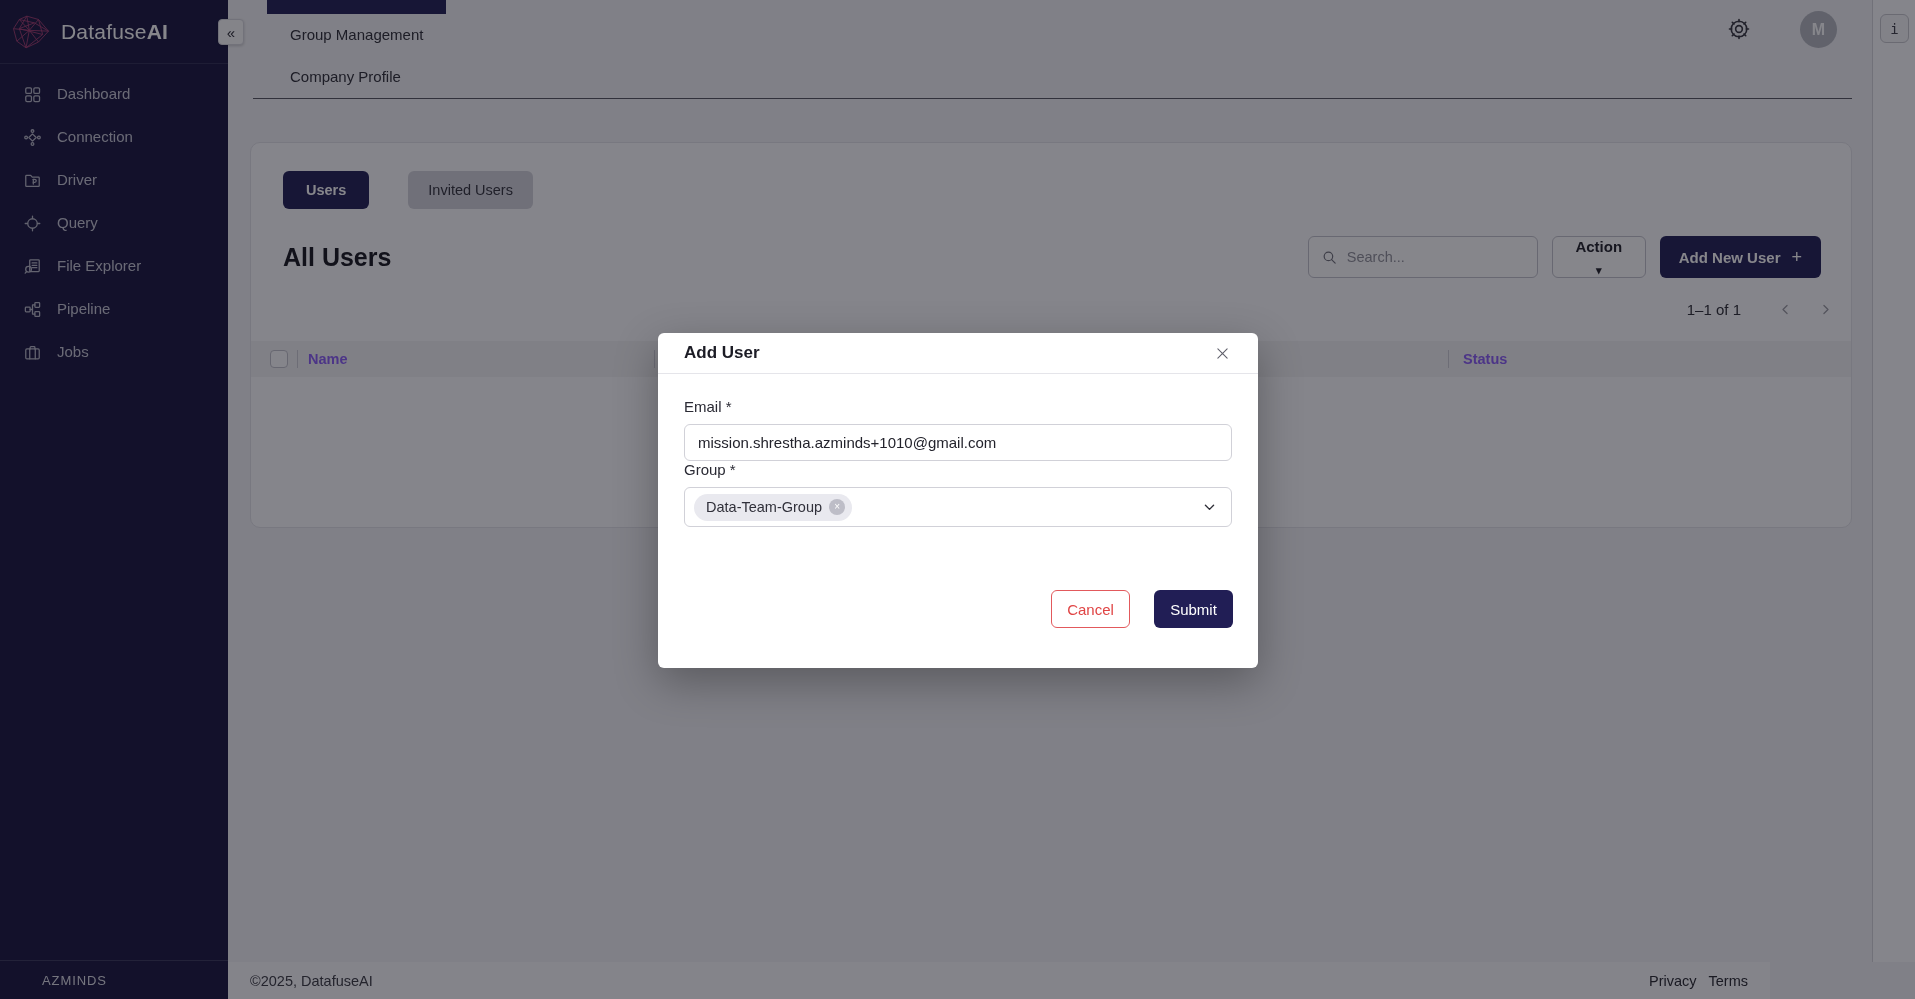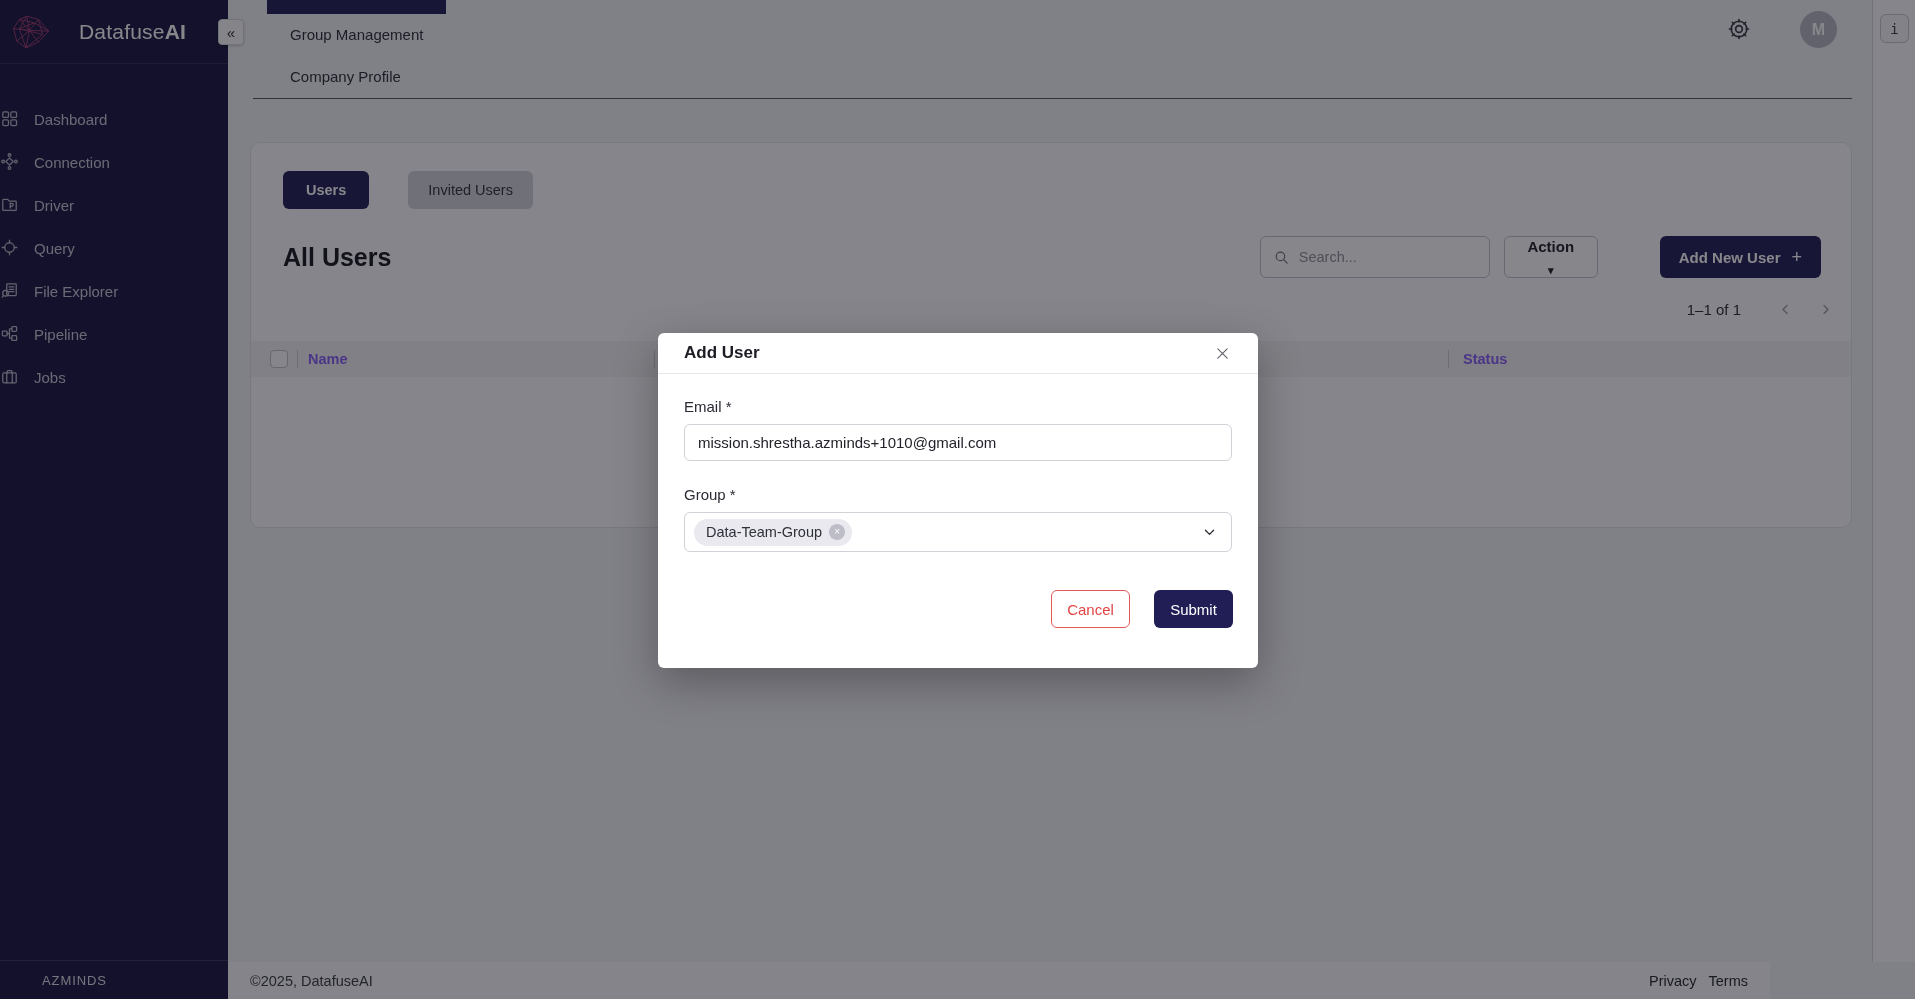--- a/index.html
+++ b/index.html
@@ -2,25 +2,25 @@
 <html><head>
 <meta charset="utf-8">
 <style>
   * { margin:0; padding:0; box-sizing:border-box; }
   html,body { width:1915px; height:999px; }
   body { font-family:"Liberation Sans", sans-serif; position:relative; overflow:hidden; background:#f3f3f6; }
   svg { display:block; }
 
   
   .sidebar { position:absolute; left:0; top:0; width:228px; height:999px; background:#18153f; z-index:10; display:flex; flex-direction:column; }
-  .sidebar-header { height:64px; flex:0 0 64px; display:flex; align-items:center; gap:28px; padding-left:11px; border-bottom:1px solid rgba(255,255,255,0.10); }
+  .sidebar-header { height:64px; flex:0 0 64px; display:flex; align-items:center; gap:10px; padding-left:11px; border-bottom:1px solid rgba(255,255,255,0.10); }
   .brand { color:#ffffff; font-size:21px; letter-spacing:.2px; white-space:nowrap; }
   .brand .bold { font-weight:700; }
   .sidebar-nav { flex:1; padding-top:21px; }
-  .nav-item { height:43px; display:flex; align-items:flex-end; gap:15px; color:#c7c7d4; font-size:15px; cursor:pointer; }
+  .nav-item { height:43px; display:flex; align-items:flex-start; gap:15px; padding-left:23px; color:#c7c7d4; font-size:15px; cursor:pointer; }
   .nav-item svg { width:19px; height:19px; stroke:#b9b9c7; fill:none; stroke-width:1.6; stroke-linecap:round; stroke-linejoin:round; flex:0 0 19px; }
   .sidebar-footer { height:39px; flex:0 0 39px; border-top:1px solid rgba(255,255,255,0.14); display:flex; align-items:center; padding-left:42px; color:#dedee6; font-size:13px; letter-spacing:.9px; }
 
   .collapse-btn { position:absolute; left:218px; top:19px; width:26px; height:26px; background:#fafafb; border:1px solid #d6d6dd; border-radius:4px; z-index:12; font-size:15px; color:#2c2c34; box-shadow:0 1px 3px rgba(0,0,0,.18); display:flex; align-items:center; justify-content:center; cursor:pointer; }
 
   
   .main { position:absolute; left:228px; top:0; width:1687px; height:999px; background:#f3f3f6; }
 
   .right-strip { position:absolute; right:0; top:0; width:43px; height:962px; background:#fdfdfe; border-left:1px solid #d4d4da; }
   .info-btn { position:absolute; top:14px; left:7px; width:29px; height:29px; border:1px solid #c6c6cd; border-radius:6px; background:#f6f6f8; color:#3f3f48; font-family:"DejaVu Sans Mono", monospace; font-size:14px; display:flex; align-items:center; justify-content:center; cursor:pointer; }
@@ -42,21 +42,21 @@
 
   .title-row { position:absolute; left:32px; right:30px; top:92px; height:44px; display:flex; align-items:center; justify-content:space-between;gap:10px; }
   .page-title { font-size:25px; font-weight:700; color:#16161e; }
   .controls { display:flex; align-items:center; gap:14px; }
   .search-box { width:230px; height:42px; border:1px solid #c3c3cc; border-radius:6px; background:#fff; display:flex; align-items:center; gap:9px; padding:0 12px; }
   .search-box svg { width:17px; height:17px; stroke:#6f6f79; fill:none; stroke-width:1.7; stroke-linecap:round; flex:0 0 17px; }
   .search-box input { border:none; outline:none; flex:1; min-width:0; font-size:14.5px; color:#33333c; font-family:inherit; background:transparent; }
   .search-box input::placeholder { color:#90909a; }
   .action-btn { width:94px; height:42px; border:1px solid #c3c3cc; border-radius:6px; background:#fff; font-size:15px; font-weight:700; color:#1e1e27; display:flex; align-items:center; justify-content:center; gap:9px; cursor:pointer; font-family:inherit;flex-direction:column; }
   .caret { font-size:11px; color:#1e1e27; }
-  .add-btn { height:42px; padding:7px 19px; background:#211e55; border:none; border-radius:6px; color:#fff; font-size:15px; font-weight:700; display:flex; align-items:center; gap:11px; cursor:pointer; font-family:inherit;margin-left:48px; }
+  .add-btn { height:42px; padding:7px 19px; background:#211e55; border:none; border-radius:6px; color:#fff; font-size:15px; font-weight:700; display:flex; align-items:center; gap:11px; cursor:pointer; font-family:inherit; }
   .plus { font-size:18px; font-weight:400; line-height:1; }
 
   .pagination-row { position:absolute; right:14px; top:152px; height:28px; display:flex; align-items:center; }
   .page-info { font-size:15px; color:#2c2c34; margin-right:32px; }
   .pg-btn { width:24px; height:24px; display:flex; align-items:center; justify-content:center; cursor:pointer; }
   .pg-btn + .pg-btn { margin-left:16px; }
   .pg-btn svg { width:15px; height:15px; stroke:#9a9aa2; fill:none; stroke-width:2; stroke-linecap:round; stroke-linejoin:round; }
 
   .table-head { position:absolute; left:0; top:198px; width:1600px; height:36px; background:#f2f2f5; display:flex; align-items:center; }
   .cell-check { width:46px; display:flex; align-items:center; padding-left:19px; }
@@ -75,21 +75,21 @@
   
   .overlay { position:absolute; inset:0; background:rgba(14,14,24,0.5); z-index:20; }
   .modal { position:absolute; left:658px; top:333px; width:600px; height:335px; background:#ffffff; border-radius:6px; box-shadow:0 14px 44px rgba(0,0,0,.30); z-index:30; }
   .modal-header { height:41px; border-bottom:1px solid #e5e5ea; display:flex; align-items:center; justify-content:space-between; padding:0 26px 0 26px; }
   .modal-title { font-size:17px; font-weight:700; color:#1c1c25;text-align:right; }
   .close-btn { width:20px; height:20px; display:flex; align-items:center; justify-content:center; cursor:pointer; }
   .close-btn svg { width:17px; height:17px; stroke:#60606b; fill:none; stroke-width:1.4; stroke-linecap:round; }
   .modal-body { padding:24px 26px 0 26px; }
   .field-label { font-size:15px; color:#2a2a34; display:block; }
   .email-input { width:100%; height:37px; margin-top:9px; border:1px solid #d1d1d8; border-radius:6px; padding:0 13px; font-size:15px; color:#23232c; font-family:inherit; outline:none; background:#fff; }
-  .group-label { margin-top:25px; }
+  .group-label { }
   .select { height:40px; margin-top:9px; border:1px solid #d1d1d8; border-radius:6px; display:flex; align-items:center; justify-content:space-between; padding:0 14px 0 9px; cursor:pointer; background:#fff; }
   .chip { background:#e9e9ef; border-radius:15px; height:27px; display:flex; align-items:center; gap:7px; padding:0 7px 0 12px; font-size:14.5px; color:#30303a; }
   .chip-x { width:16px; height:16px; border-radius:50%; background:#bdbdc7; color:#ffffff; font-size:10px; line-height:1; display:flex; align-items:center; justify-content:center; cursor:pointer; }
   .select-chevron svg { width:15px; height:15px; stroke:#2f2f38; fill:none; stroke-width:2.2; stroke-linecap:round; stroke-linejoin:round; }
   .modal-actions { position:absolute; right:25px; top:257px; display:flex; gap:24px; }
   .btn-cancel { width:79px; height:38px; background:#ffffff; border:1px solid #e2595c; border-radius:6px; color:#e04444; font-size:15px; cursor:pointer; font-family:inherit; }
   .btn-submit { width:79px; height:38px; background:#211e55; border:none; border-radius:6px; color:#ffffff; font-size:15px; cursor:pointer; font-family:inherit; }
 </style>
 </head>
 <body>

